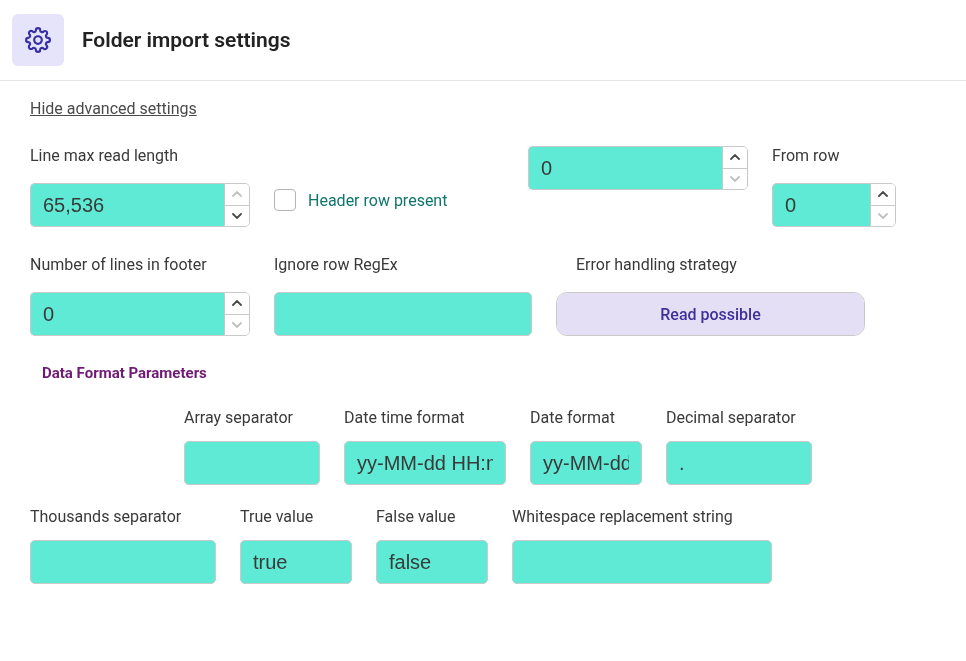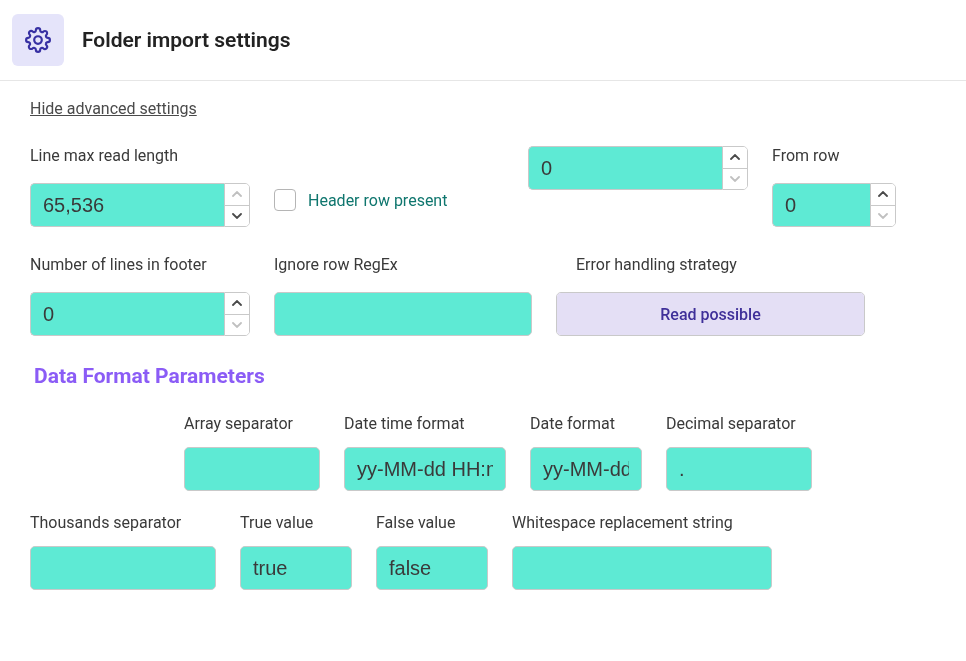--- a/index.html
+++ b/index.html
@@ -102,44 +102,44 @@
     margin-right: 12px;
     cursor: pointer;
     background: #fff;
   }
   .check-label { font-size: 16px; color: #0f766e; }
 
   .seg-wrap {
     display: flex;
     height: 44px;
     border: 1px solid #c9c9c9;
-    border-radius: 5px;
+    border-radius: 11px;
     overflow: hidden;
     width: 309px;
   }
   .seg {
     flex: 1;
     display: flex; align-items: center; justify-content: center;
     font-size: 16px;
     cursor: pointer;
     background: #fff;
     color: #3a3a3a;
   }
   .seg.active {
     background: #e4dff5;
     color: #3f3099;
     font-weight: 500;
   }
   .seg + .seg { border-left: 1px solid #c9c9c9; }
 
   h2.section-title {
-    font-size: 21px;
+    font-size: 15px;
     font-weight: 700;
-    color: #8b5cf6;
-    margin: 4px 0 26px 4px;
+    color: #701a75;
+    margin: 4px 0 26px 12px;
   }
 </style>
 </head>
 <body>
 
 <div class="header">
   <div class="icon-tile">
     <svg width="26" height="26" viewBox="0 0 24 24" fill="none">
       <path d="M12 15.5a3.5 3.5 0 1 0 0-7 3.5 3.5 0 0 0 0 7Z" stroke="#3730a3" stroke-width="2"></path>
       <path d="M19.4 15a1.7 1.7 0 0 0 .34 1.87l.06.06a2 2 0 1 1-2.83 2.83l-.06-.06a1.7 1.7 0 0 0-1.87-.34 1.7 1.7 0 0 0-1.03 1.56V21a2 2 0 1 1-4 0v-.09a1.7 1.7 0 0 0-1.11-1.56 1.7 1.7 0 0 0-1.87.34l-.06.06a2 2 0 1 1-2.83-2.83l.06-.06A1.7 1.7 0 0 0 4.6 15a1.7 1.7 0 0 0-1.56-1.03H3a2 2 0 1 1 0-4h.09A1.7 1.7 0 0 0 4.65 8.9a1.7 1.7 0 0 0-.34-1.87l-.06-.06a2 2 0 1 1 2.83-2.83l.06.06a1.7 1.7 0 0 0 1.87.34H9a1.7 1.7 0 0 0 1.03-1.56V3a2 2 0 1 1 4 0v.09a1.7 1.7 0 0 0 1.03 1.56 1.7 1.7 0 0 0 1.87-.34l.06-.06a2 2 0 1 1 2.83 2.83l-.06.06a1.7 1.7 0 0 0-.34 1.87V9a1.7 1.7 0 0 0 1.56 1.03H21a2 2 0 1 1 0 4h-.09a1.7 1.7 0 0 0-1.51 1Z" stroke="#3730a3" stroke-width="2"></path>

